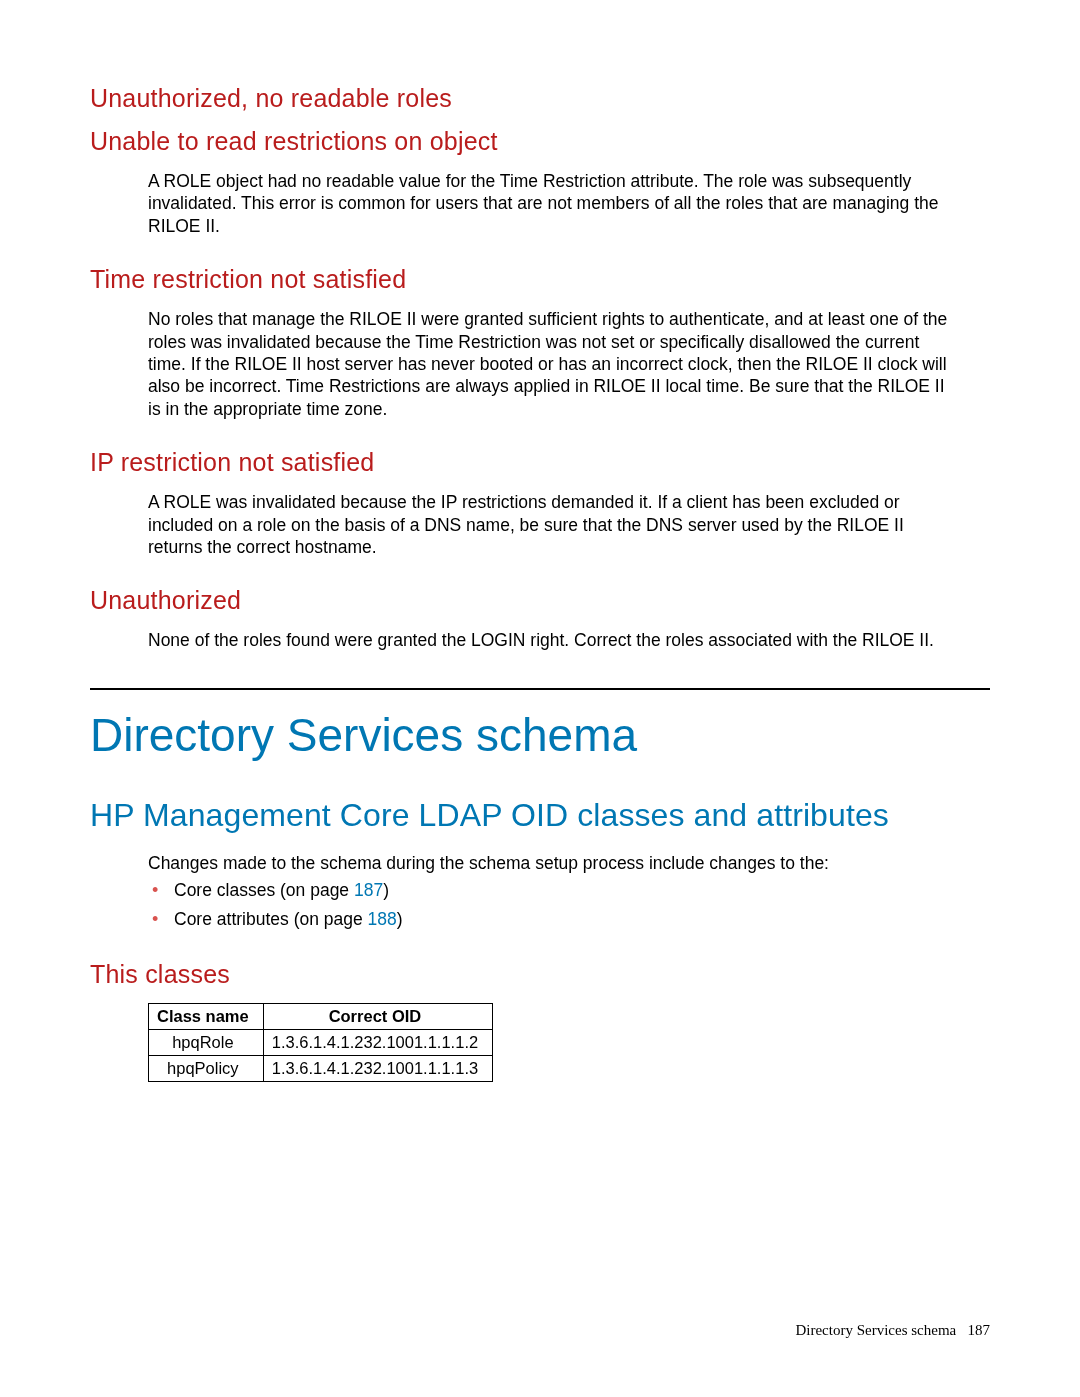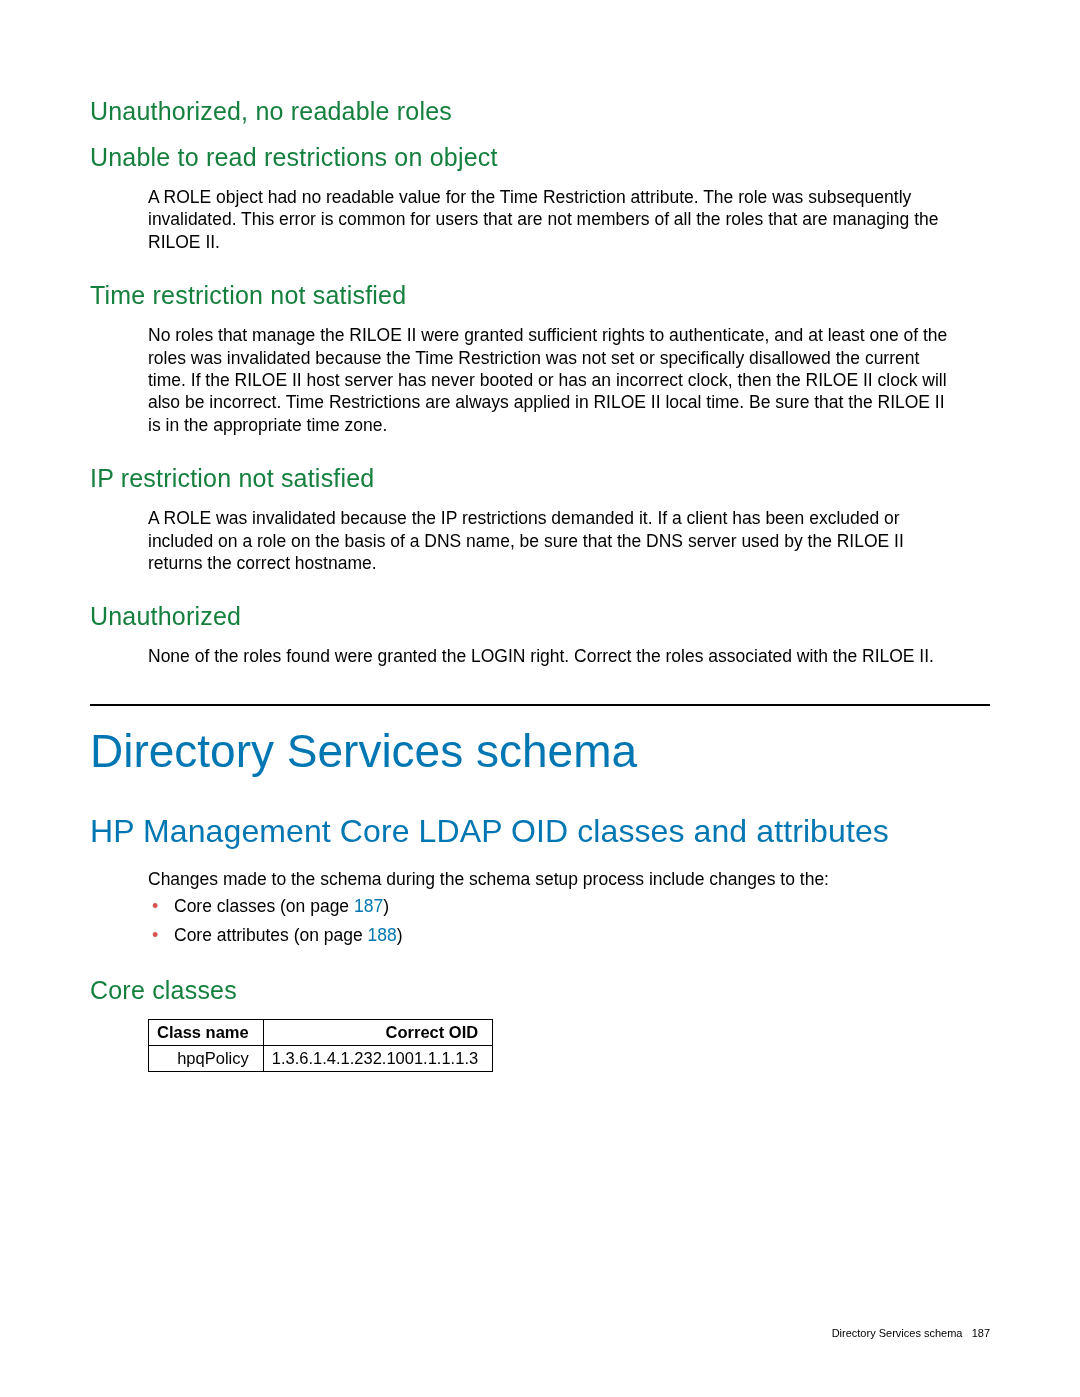--- a/index.html
+++ b/index.html
@@ -13,23 +13,23 @@
   .page {
     box-sizing: border-box;
     width: 1080px;
     min-height: 1397px;
     padding: 80px 90px 40px 90px;
     position: relative;
   }
   h3.blue-sub {
     font-family: Arial, Helvetica, sans-serif;
     font-weight: 400;
-    color: #15803d;
+    color: #b91c1c;
     font-size: 25px;
-    margin: 17px 0 14px 0;
+    margin: 4px 0 14px 0;
     letter-spacing: 0.2px;
   }
   p.body {
     font-size: 17.5px;
     line-height: 1.28;
     margin: 0 0 28px 58px;
     max-width: 810px;
   }
   p.body.tight {
     margin-bottom: 16px;
@@ -82,31 +82,32 @@
     color: #0077b3;
   }
   table.core {
     border-collapse: collapse;
     margin-left: 58px;
     font-size: 16.5px;
   }
   table.core th, table.core td {
     border: 1px solid #000;
     padding: 3px 14px 3px 8px;
-    text-align: right;
+    text-align: center;
     vertical-align: top;
   }
   table.core th {
     font-weight: 700;
   }
   .footer {
     position: absolute;
     bottom: 58px;
     right: 90px;
-    font-size: 11px;
+    font-size: 15px;
+    font-family: Liberation Serif, serif;
   }
 </style>
 </head>
 <body>
 
 <div class="page">
 
   <h3 class="blue-sub">Unauthorized, no readable roles</h3>
 
   <h3 class="blue-sub">Unable to read restrictions on object</h3>
@@ -131,27 +132,31 @@
 
   <ul class="bullets">
     <li>
       <span>Core classes (on page </span><span class="link">187</span><span>)</span>
     </li>
     <li>
       <span>Core attributes (on page </span><span class="link">188</span><span>)</span>
     </li>
   </ul>
 
-  <h3 class="blue-sub">Core classes</h3>
+  <h3 class="blue-sub">This classes</h3>
 
   <table class="core">
     <tbody>
         <tr>
       <th>Class name</th>
       <th>Correct OID</th>
+    </tr>
+    <tr>
+      <td>hpqRole</td>
+      <td>1.3.6.1.4.1.232.1001.1.1.1.2</td>
     </tr>
     <tr>
       <td>hpqPolicy</td>
       <td>1.3.6.1.4.1.232.1001.1.1.1.3</td>
     </tr>
   </tbody>
     </table>
 
   <div class="footer">
     <span>Directory Services schema</span>&nbsp;&nbsp;&nbsp;<span>187</span>

